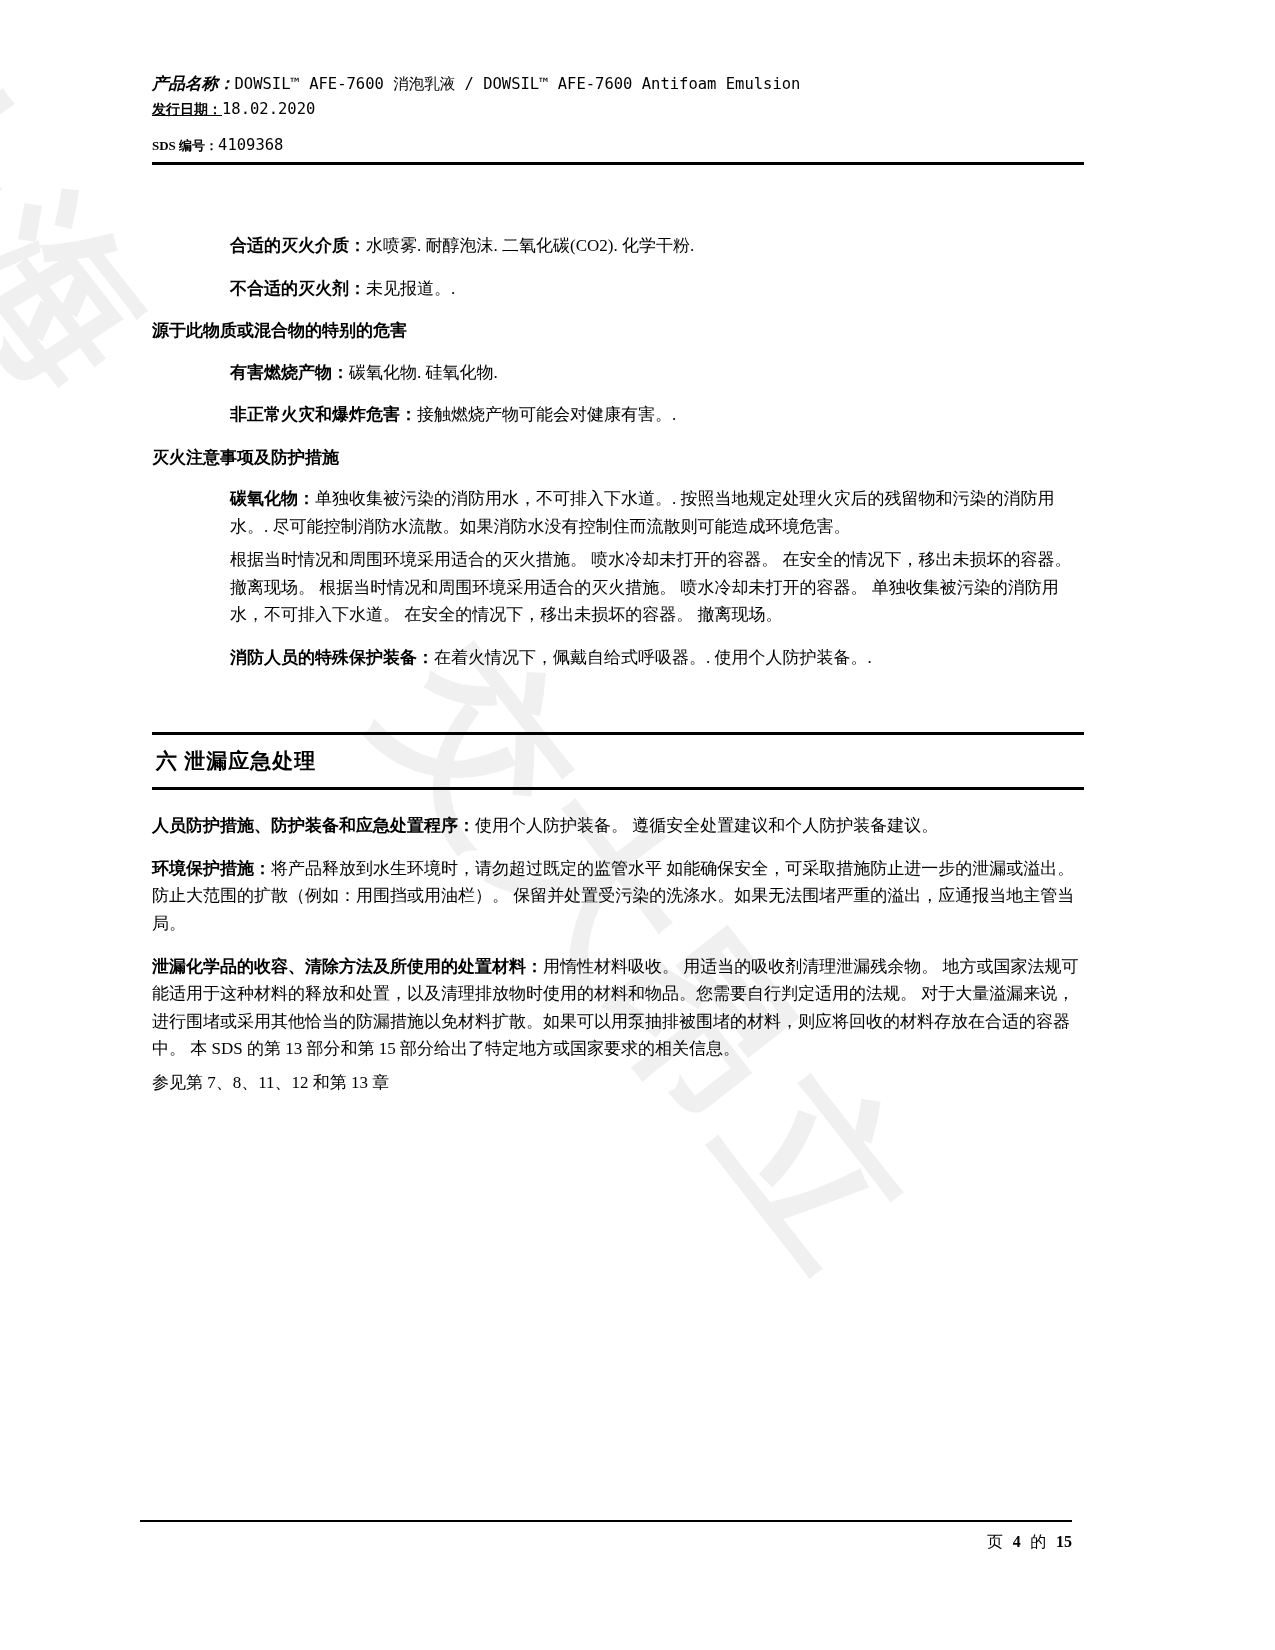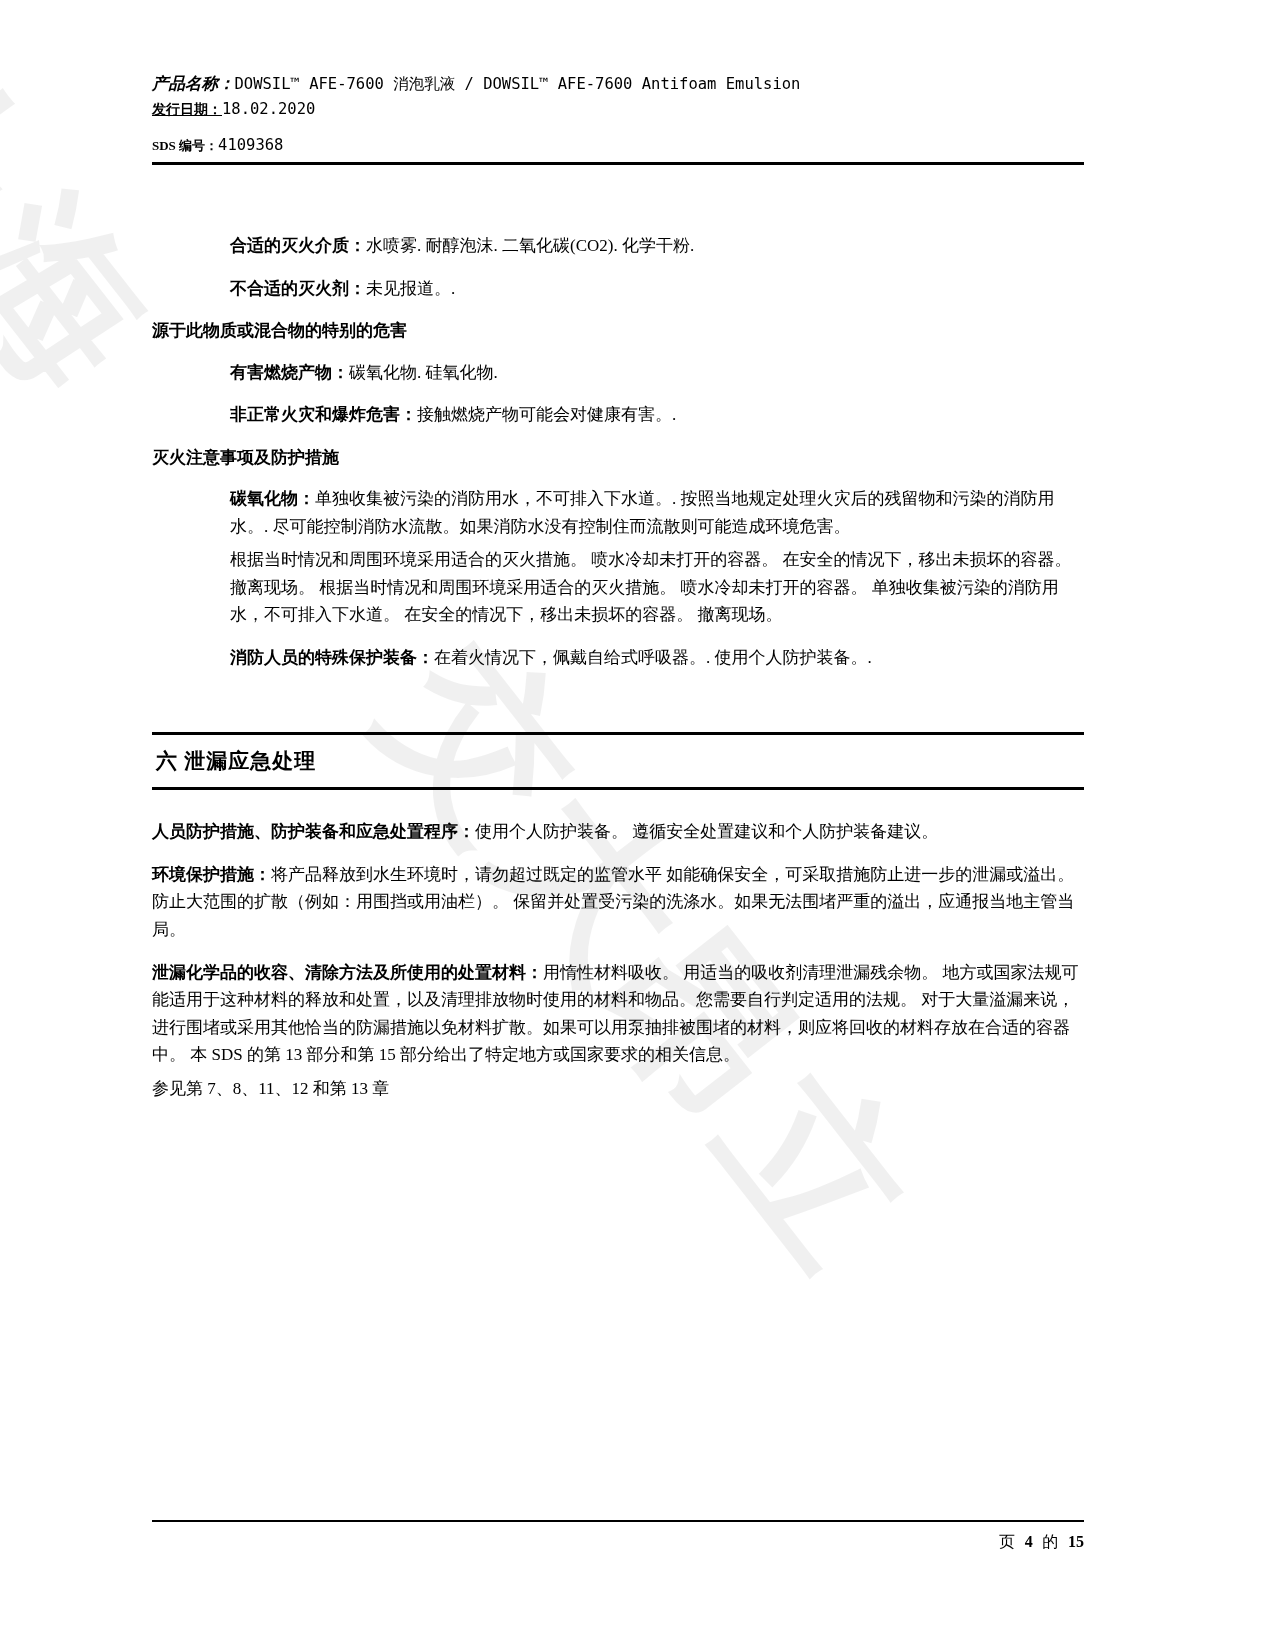--- a/index.html
+++ b/index.html
@@ -134,39 +134,39 @@
   .section-head {
     font-weight: bold;
     margin-bottom: 14px;
     margin-top: 4px;
   }
   .gap-m { height: 20px; }
 
   
   .banner {
     margin-top: 26px;
-    margin-bottom: 28px;
+    margin-bottom: 22px;
   }
   .banner .bar-top {
     border-bottom: 3px solid #000;
   }
   .banner .bar-bot {
     border-bottom: 3px solid #000;
   }
   .banner .title {
     font-weight: bold;
     font-size: 21px;
     padding: 9px 0 9px 4px;
     letter-spacing: 1px;
   }
 
   
   .footer {
     position: absolute;
-    left: 152px;
+    left: 140px;
     top: 1520px;
     width: 932px;
   }
   .footer .rule {
     border-bottom: 2.5px solid #000;
   }
   .footer .pg {
     text-align: right;
     font-size: 16px;
     padding-top: 10px;

